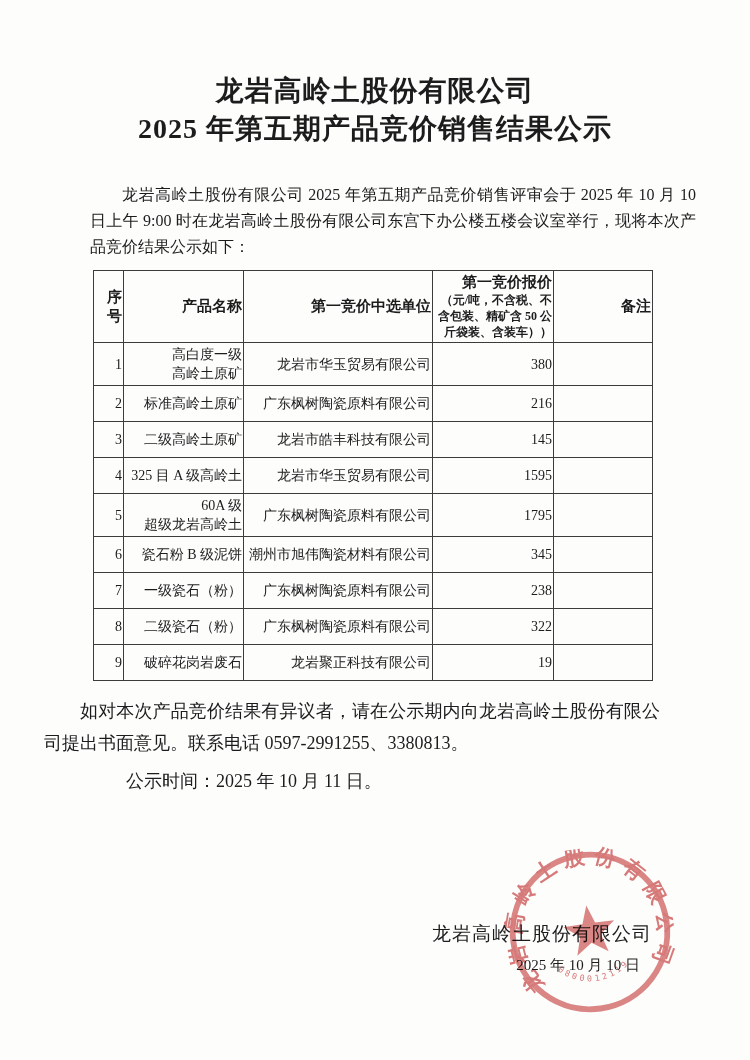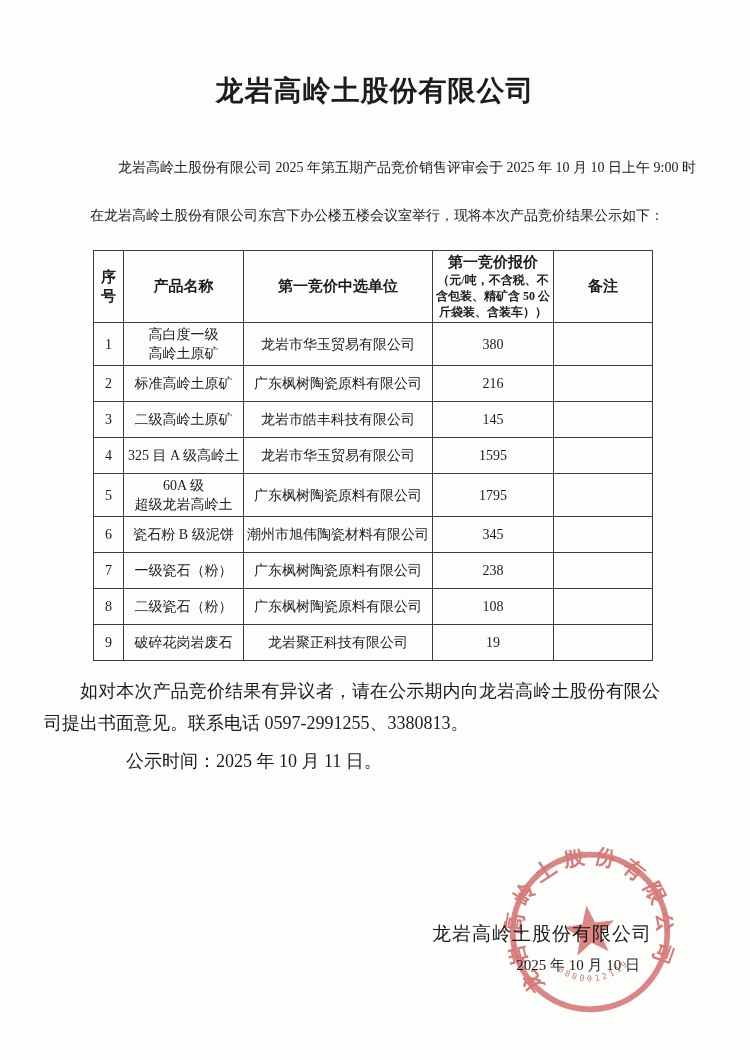--- a/index.html
+++ b/index.html
@@ -18,34 +18,34 @@
   .title-block {
     padding-top: 72px;
     text-align: center;
     font-weight: bold;
     font-size: 28px;
     line-height: 38px;
     letter-spacing: 1px;
   }
   .intro {
     margin: 34px 54px 0 90px;
-    font-size: 14px;
-    line-height: 48px;
+    font-size: 16px;
+    line-height: 26px;
     text-align: justify;
     text-indent: 2em;
   }
   table.results {
     margin: 10px 0 0 93px;
     border-collapse: collapse;
     table-layout: fixed;
     width: 559px;
   }
   table.results th, table.results td {
     border: 1px solid #3c3c3c;
-    text-align: center;
+    text-align: right;
     vertical-align: middle;
     padding: 2px 1px;
     overflow: hidden;
   }
   table.results thead tr { height: 70px; }
   table.results th {
     font-weight: bold;
     font-size: 15px;
     line-height: 19px;
   }
@@ -95,20 +95,21 @@
     pointer-events: none;
   }
 </style>
 </head>
 <body>
 
 <div class="page">
 
   <div class="title-block">
     <div>龙岩高岭土股份有限公司</div>
+    <div>2025 年第五期产品竞价销售结果公示</div>
   </div>
 
   <p class="intro">龙岩高岭土股份有限公司 2025 年第五期产品竞价销售评审会于 2025 年 10 月 10 日上午 9:00 时在龙岩高岭土股份有限公司东宫下办公楼五楼会议室举行，现将本次产品竞价结果公示如下：</p>
 
   <table class="results">
     <colgroup>
       <col style="width:30px">
       <col style="width:120px">
       <col style="width:189px">
       <col style="width:121px">
@@ -175,21 +176,21 @@
           <td>7</td>
           <td class="product">一级瓷石（粉）</td>
           <td>广东枫树陶瓷原料有限公司</td>
           <td class="price">238</td>
           <td></td>
         </tr>
         <tr>
           <td>8</td>
           <td class="product">二级瓷石（粉）</td>
           <td>广东枫树陶瓷原料有限公司</td>
-          <td class="price">108</td>
+          <td class="price">322</td>
           <td></td>
         </tr>
         <tr>
           <td>9</td>
           <td class="product">破碎花岗岩废石</td>
           <td>龙岩聚正科技有限公司</td>
           <td class="price">19</td>
           <td></td>
         </tr>
       </tbody>

